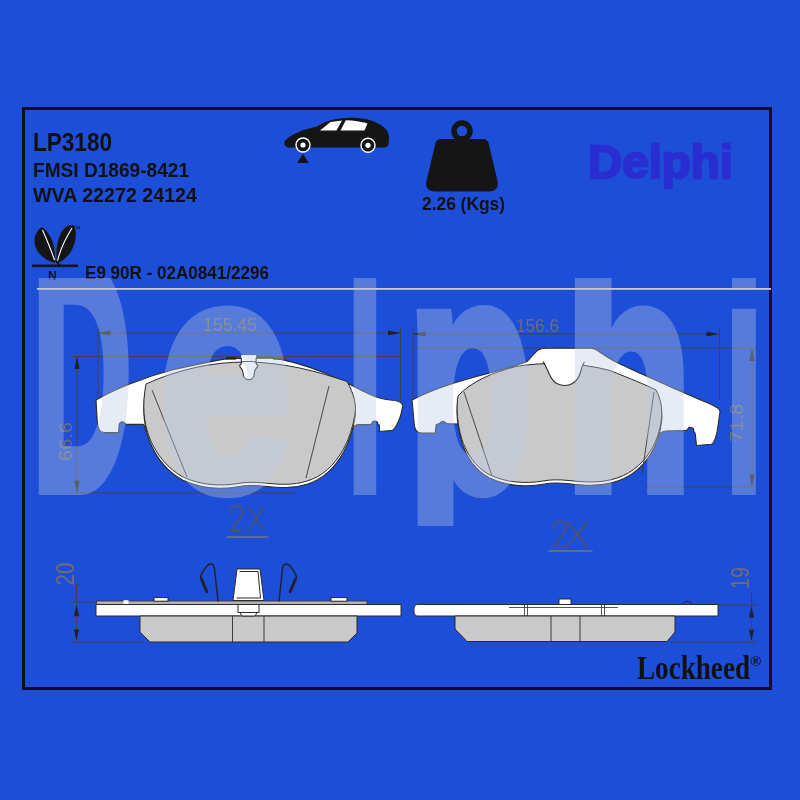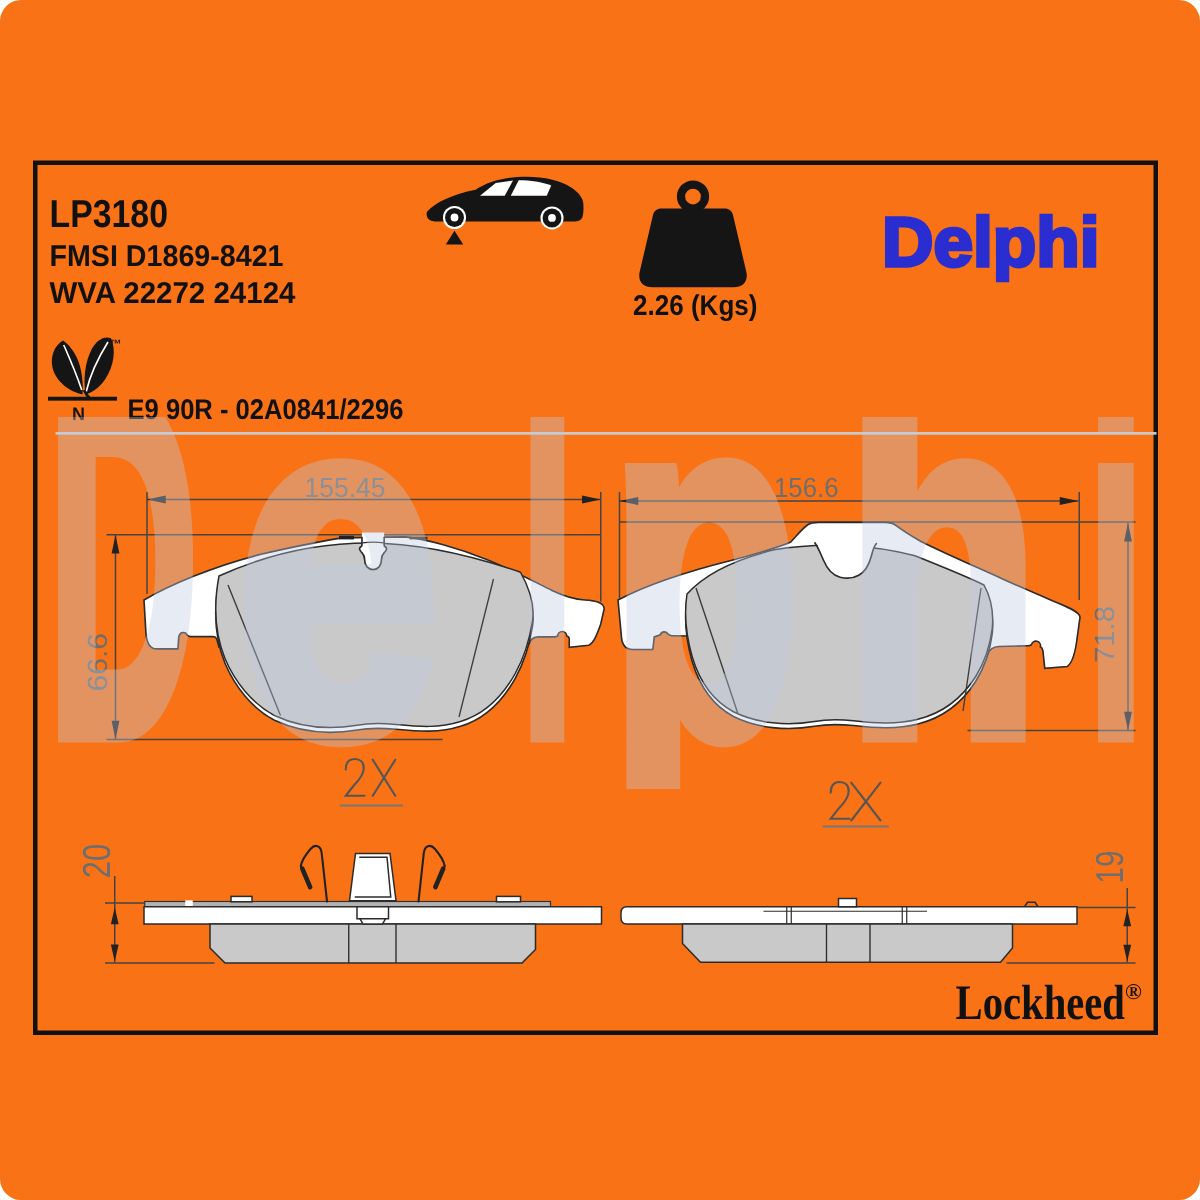--- a/index.html
+++ b/index.html
@@ -1,16 +1,16 @@
 <!DOCTYPE html>
 <html><head>
 <meta charset="utf-8">
 <style>
   html,body{margin:0;padding:0;background:#ffffff;}
-  .page{position:relative;width:800px;height:800px;background:#f97316;font-family:"Liberation Sans", sans-serif;border-radius:14px;}
+  .page{position:relative;width:800px;height:800px;background:#1d4ed8;font-family:"Liberation Sans", sans-serif;}
   svg text{font-family:"Liberation Sans", sans-serif;}
 </style>
 </head>
 <body>
 <div class="page">
 <svg width="800" height="800" viewBox="0 0 800 800" xmlns="http://www.w3.org/2000/svg">
 
   <rect x="23.5" y="108.5" width="747" height="580" fill="none" stroke="#111111" stroke-width="3"></rect>
 
   <text x="33" y="151" font-size="26" font-weight="bold" fill="#111" textLength="79" lengthAdjust="spacingAndGlyphs">LP3180</text>

